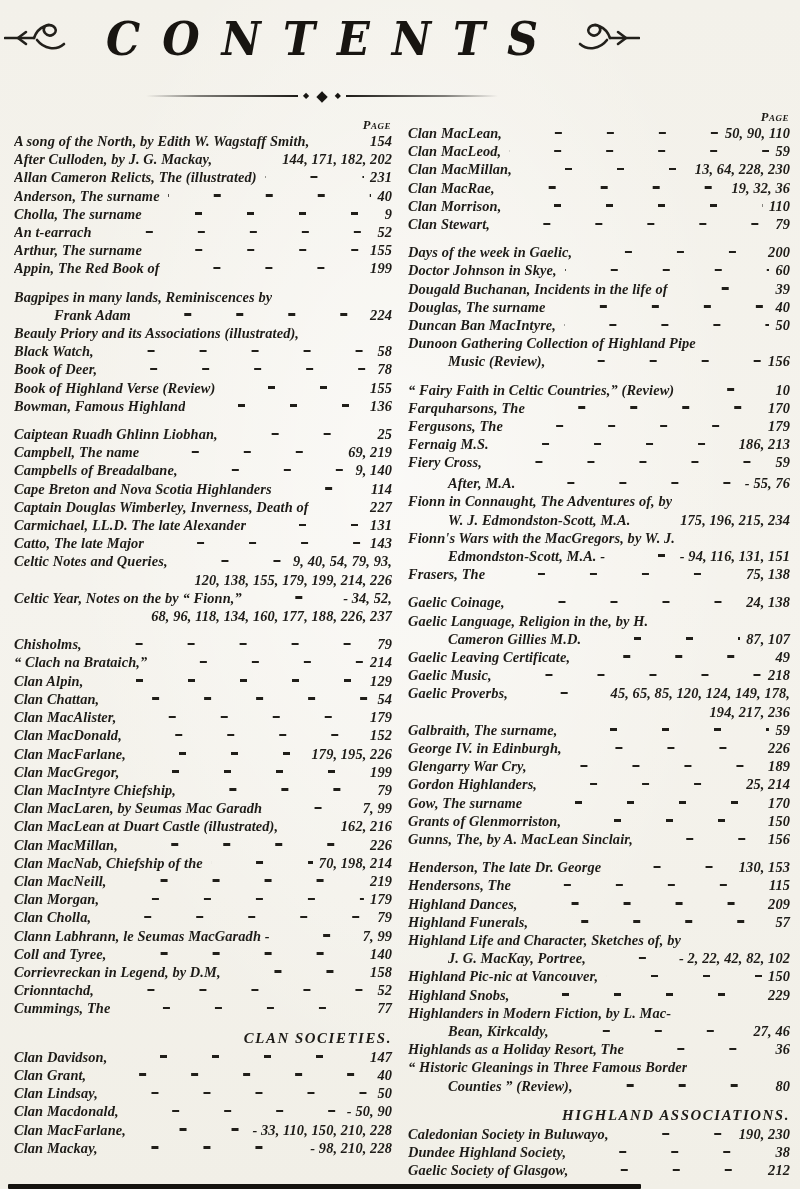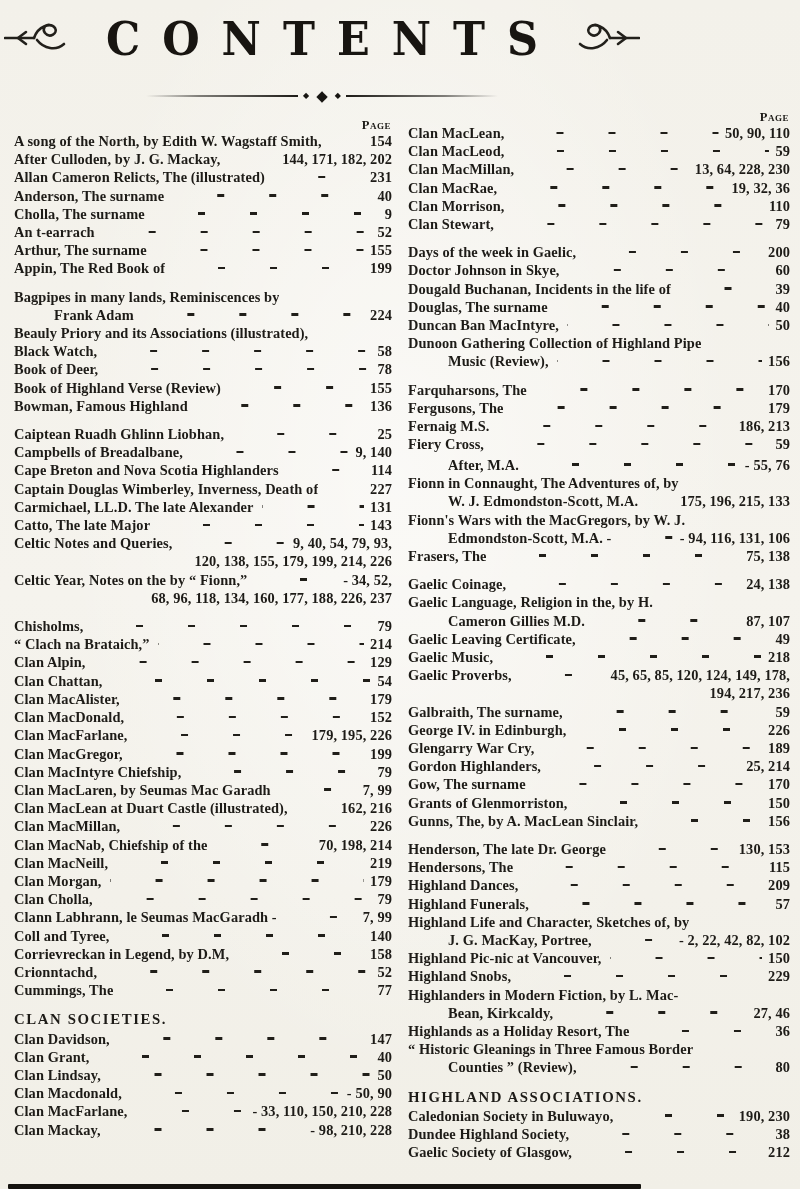--- a/index.html
+++ b/index.html
@@ -4,21 +4,21 @@
 <style>
   html,body{margin:0;padding:0;}
   body{
     width:800px;height:1189px;overflow:hidden;position:relative;
     background:var(--paper,#f4f2ec);
     background-image:radial-gradient(ellipse at 50% 40%, rgba(255,255,255,.55) 0%, rgba(255,255,255,0) 60%),
                      linear-gradient(180deg,#f3f1ea 0%,#f5f3ed 50%,#f1efe7 100%);
     color:var(--ink,#1d1b17);
     font-family:"Liberation Serif", serif;
   }
-  .page{position:relative;width:644px;height:1189px;}
+  .page{position:relative;width:644px;height:1189px;font-style:italic;}
 
   
   .masthead{display:flex;align-items:center;justify-content:center;gap:18px;padding-top:10px;height:58px;}
   .masthead .title{
     font-family:"DejaVu Serif", serif;font-weight:bold;font-size:43px;line-height:1;
     letter-spacing:22px;text-indent:22px;transform:scaleY(1.08);
     color:#181511;
   }
   .flourish{color:#22201b;flex:0 0 auto;}
   .flourish.right svg{transform:scaleX(-1);}
@@ -46,21 +46,21 @@
   .row .t.ind{padding-left:40px;}
   .row .leader{
     flex:1 1 0;min-width:0;height:2.5px;position:relative;top:-4px;margin:0 6px 0 8px;
     background-image:repeating-linear-gradient(90deg, transparent 0px, transparent 45px, #201e19 45px, #201e19 52px);
     background-position:100% 0;
   }
   .row .leader.off{background:none;}
   .row .p{flex:0 0 auto;text-align:right;}
   .gaprow{height:10px;flex:0 0 auto;}
   .heading{
-    text-align:left;font-size:14.8px;font-weight:bold;letter-spacing:1.6px;
+    text-align:right;font-size:14.8px;font-weight:bold;letter-spacing:1.6px;
     line-height:18.2px;margin:1px 0 1px;white-space:nowrap;
   }
 
   
   .bottom-edge{position:absolute;left:8px;right:3px;bottom:0;height:5px;background:#15130f;border-radius:1px;}
 </style>
 </head>
 <body style="--ink: #1d1b17; --paper: #f4f2ec;">
 
 <div class="page">
@@ -176,20 +176,25 @@
           <span class="leader"></span>
           <span class="p">136</span>
         </div>
         <div class="gaprow"></div>
         <div class="row">
           <span class="t">Caiptean Ruadh Ghlinn Liobhan,</span>
           <span class="leader"></span>
           <span class="p">25</span>
         </div>
         <div class="row">
+          <span class="t">Campbell, The name</span>
+          <span class="leader"></span>
+          <span class="p">69, 219</span>
+        </div>
+        <div class="row">
           <span class="t">Campbells of Breadalbane,</span>
           <span class="leader"></span>
           <span class="p">9, 140</span>
         </div>
         <div class="row">
           <span class="t">Cape Breton and Nova Scotia Highlanders</span>
           <span class="leader"></span>
           <span class="p">114</span>
         </div>
         <div class="row">
@@ -429,20 +434,25 @@
           <span class="leader off"></span>
           <span class="p"></span>
         </div>
         <div class="row">
           <span class="t ind">Music (Review),</span>
           <span class="leader"></span>
           <span class="p">156</span>
         </div>
         <div class="gaprow"></div>
         <div class="row">
+          <span class="t">“ Fairy Faith in Celtic Countries,” (Review)</span>
+          <span class="leader"></span>
+          <span class="p">10</span>
+        </div>
+        <div class="row">
           <span class="t">Farquharsons, The</span>
           <span class="leader"></span>
           <span class="p">170</span>
         </div>
         <div class="row">
           <span class="t">Fergusons, The</span>
           <span class="leader"></span>
           <span class="p">179</span>
         </div>
         <div class="row">
@@ -465,31 +475,31 @@
           <span class="p">- 55, 76</span>
         </div>
         <div class="row">
           <span class="t">Fionn in Connaught, The Adventures of, by</span>
           <span class="leader off"></span>
           <span class="p"></span>
         </div>
         <div class="row">
           <span class="t ind">W. J. Edmondston-Scott, M.A.</span>
           <span class="leader off"></span>
-          <span class="p">175, 196, 215, 133</span>
+          <span class="p">175, 196, 215, 234</span>
         </div>
         <div class="row">
           <span class="t">Fionn's Wars with the MacGregors, by W. J.</span>
           <span class="leader off"></span>
           <span class="p"></span>
         </div>
         <div class="row">
           <span class="t ind">Edmondston-Scott, M.A. -</span>
           <span class="leader"></span>
-          <span class="p">- 94, 116, 131, 106</span>
+          <span class="p">- 94, 116, 131, 151</span>
         </div>
         <div class="row">
           <span class="t">Frasers, The</span>
           <span class="leader"></span>
           <span class="p">75, 138</span>
         </div>
         <div class="gaprow"></div>
         <div class="row">
           <span class="t">Gaelic Coinage,</span>
           <span class="leader"></span>

